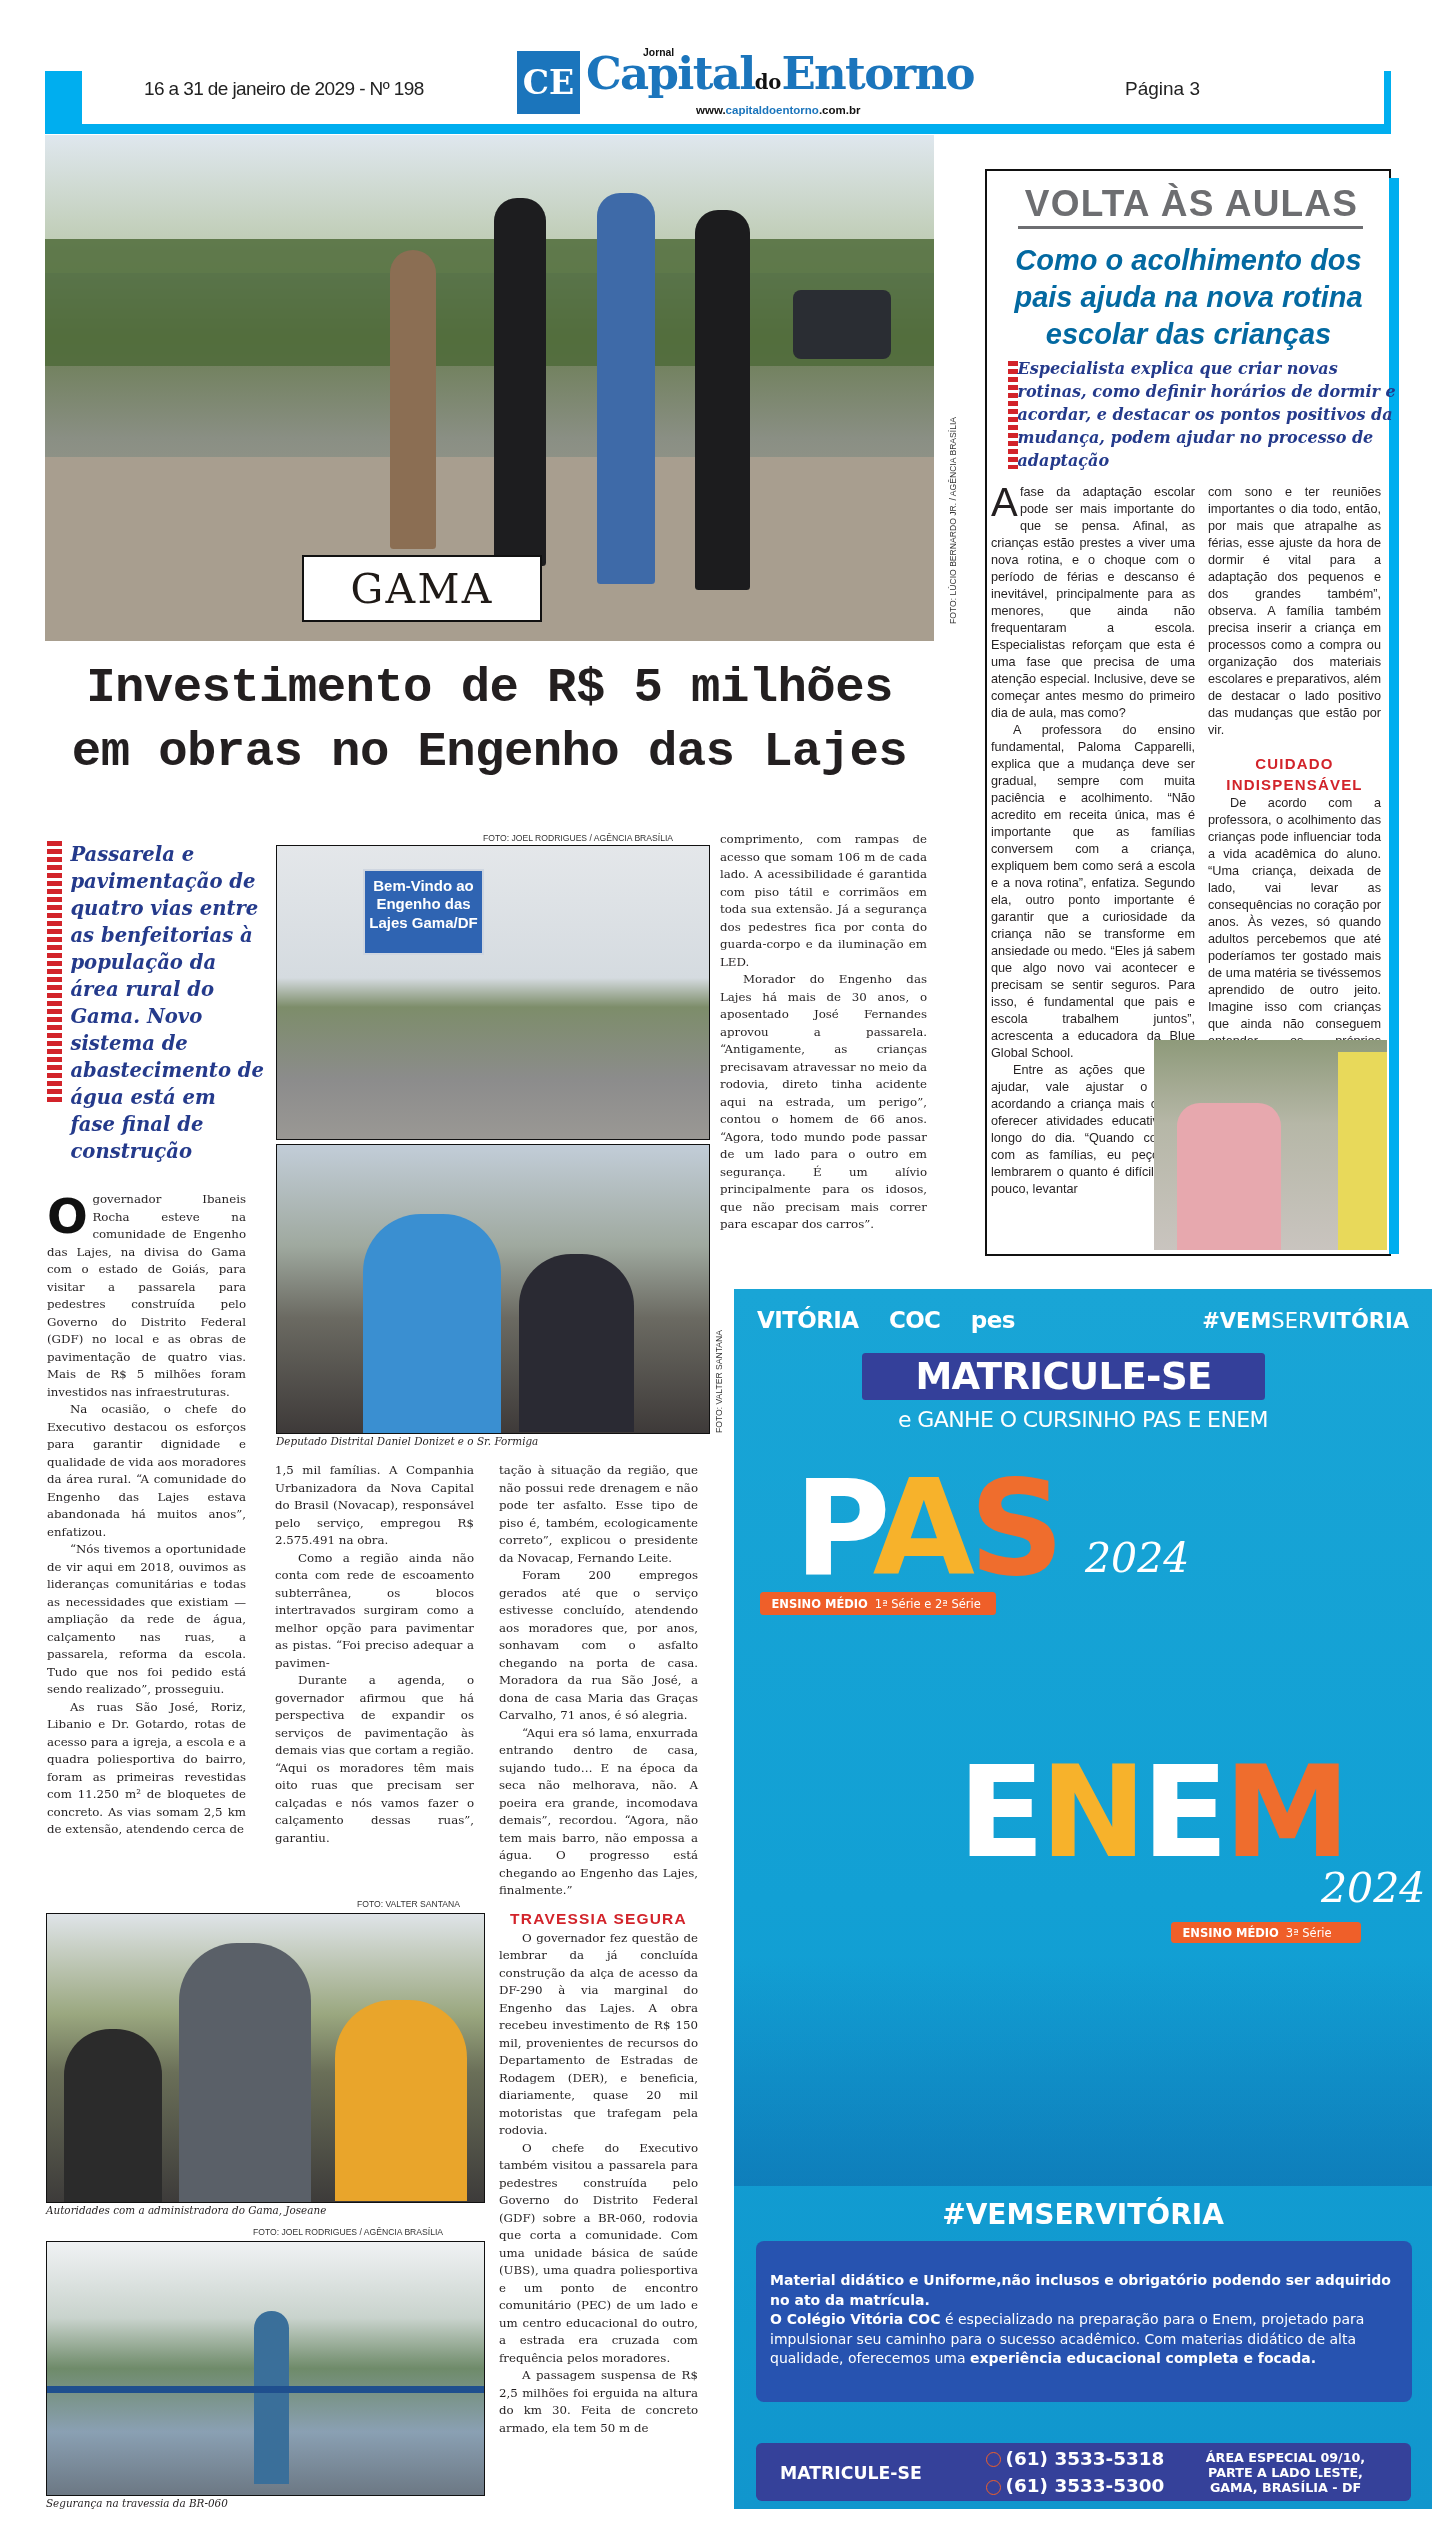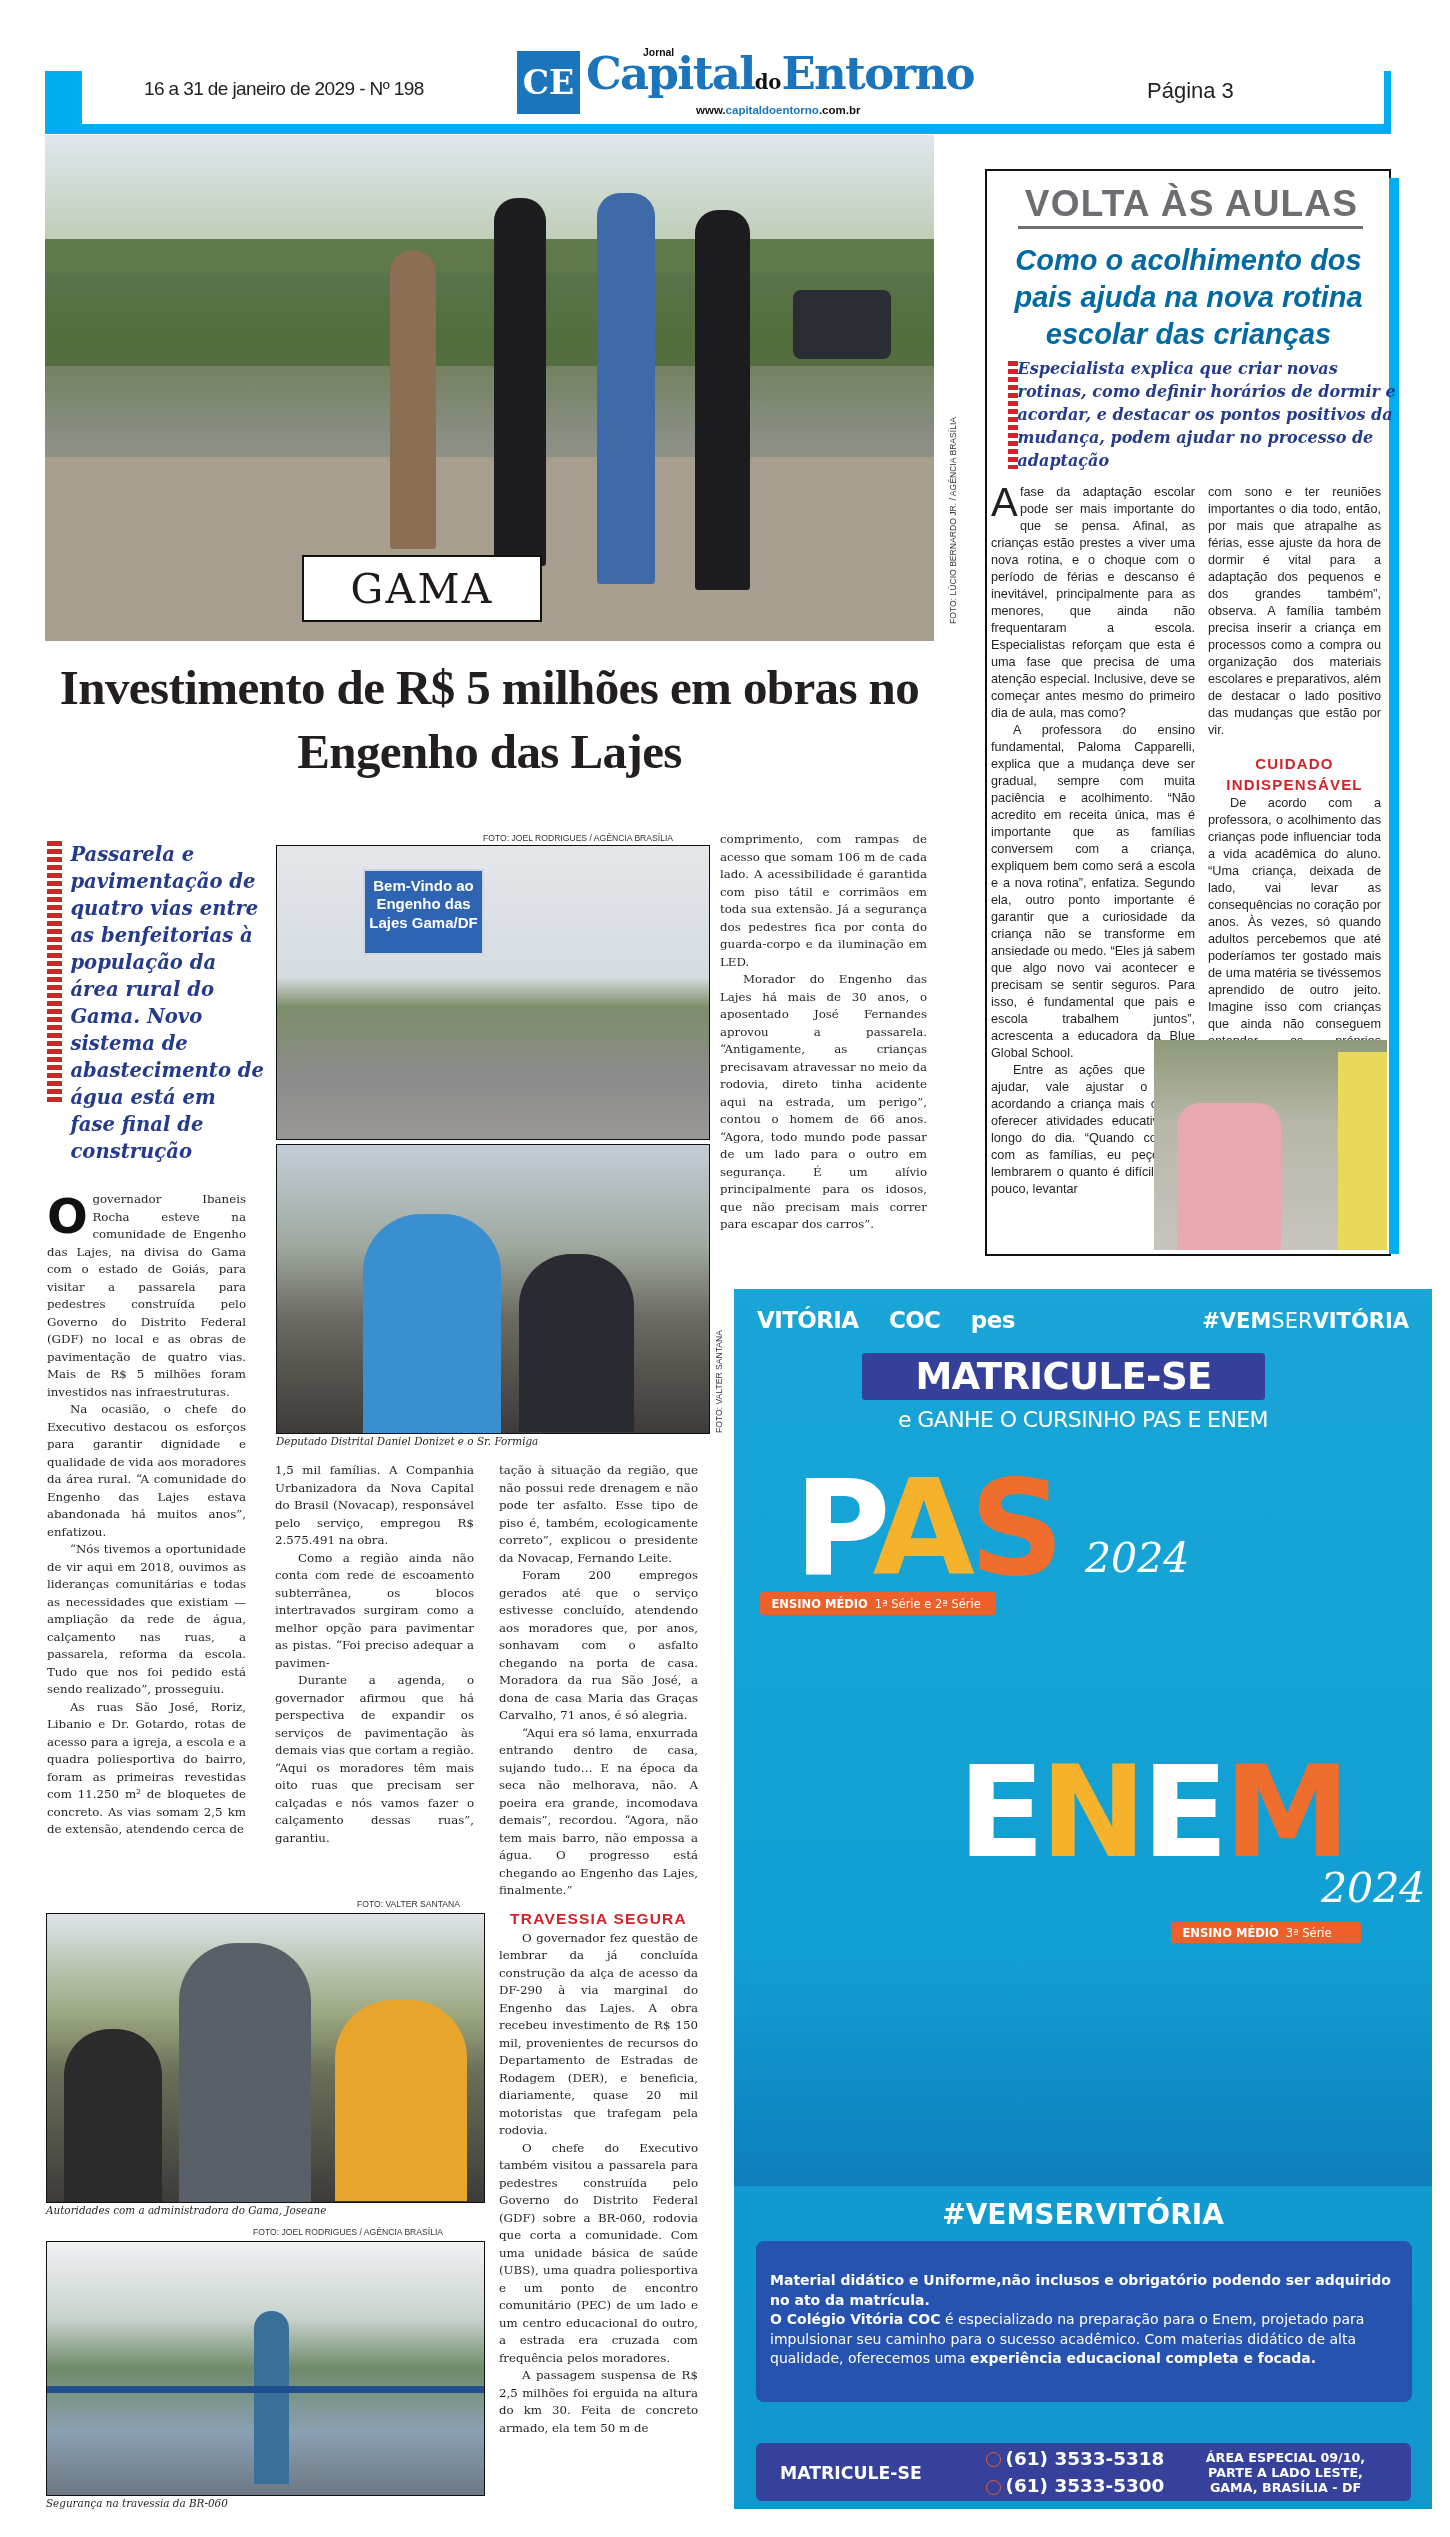--- a/index.html
+++ b/index.html
@@ -2,34 +2,34 @@
 <html style="font-size:9.2px"><head>
 <meta charset="utf-8">
 <style>
   html,body{margin:0;padding:0;background:#fff;}
   body{width:1450px;height:2538px;position:relative;overflow:hidden;font-family:"Liberation Serif",serif;color:#231f20;}
   .abs{position:absolute;}
   
   .hdr-band{left:45px;top:71px;width:1346px;height:63px;background:#00aeef;}
   .hdr-inner{left:82px;top:62px;width:1302px;height:62px;background:#fff;}
   .hdr-date{left:144px;top:78px;font-family:"Liberation Sans",sans-serif;font-size:19px;color:#222;letter-spacing:-0.6px;}
-  .hdr-page{left:1125px;top:78px;font-family:"Liberation Sans",sans-serif;font-size:22px;color:#222;margin-left:22px;}
+  .hdr-page{left:1125px;top:78px;font-family:"Liberation Sans",sans-serif;font-size:19px;color:#222;}
   .logo-ce{left:517px;top:51px;width:63px;height:63px;background:#1b75bc;color:#fff;font-family:"DejaVu Serif",serif;font-weight:bold;font-size:33px;display:flex;align-items:center;justify-content:center;}
   .logo-main{left:586px;top:47px;font-family:"DejaVu Serif",serif;font-weight:bold;font-size:45px;color:#1b75bc;letter-spacing:-1.7px;white-space:nowrap;}
   .logo-main .do{font-size:19.6px;color:#111;letter-spacing:0;}
   .logo-jornal{left:643px;top:47px;font-family:"Liberation Sans",sans-serif;font-weight:bold;font-size:10.4px;color:#111;}
   .logo-url{left:696px;top:104px;font-family:"Liberation Sans",sans-serif;font-weight:bold;font-size:11.5px;color:#111;}
   .logo-url .blue{color:#1b75bc;}
   
   .photo{background:#7a8a6a;overflow:hidden;}
   .photo-main{left:45px;top:135px;width:889px;height:506px;background:linear-gradient(180deg,#c9d6e3 0%,#a7b9c8 22%,#6a7d52 40%,#8a8f84 60%,#b3a99a 100%);}
   .gama-label{left:302px;top:555px;width:236px;height:63px;background:#fff;border:2.9px solid #111;font-family:"DejaVu Serif",serif;font-size:41px;color:#1f1a17;display:flex;align-items:center;justify-content:center;letter-spacing:2.3px;}
   .credit-v{font-family:"Liberation Sans",sans-serif;font-size:8.6px;color:#333;transform:rotate(-90deg);transform-origin:left top;white-space:nowrap;}
   .credit{font-family:"Liberation Sans",sans-serif;font-size:8.6px;color:#333;white-space:nowrap;}
-  .headline{left:45px;top:656px;width:889px;text-align:center;font-family:Liberation Serif, serif;font-weight:bold;font-size:49px;line-height:64px;color:#231f20;letter-spacing:-0.6px;}
+  .headline{left:45px;top:656px;width:889px;text-align:center;font-family:Liberation Mono, monospace;font-weight:bold;font-size:49px;line-height:64px;color:#231f20;letter-spacing:-0.6px;}
   .deck{left:46px;top:840px;width:201px;padding-left:18.4px;border-left:0;font-family:"DejaVu Serif",serif;font-style:italic;font-weight:bold;font-size:19.6px;line-height:27px;color:#243a8b;}
   .stripes{width:15px;background:repeating-linear-gradient(180deg,#d2232a 0 4.6px,#fff 4.6px 8px);}
   .col{font-family:"DejaVu Serif",serif;font-size:11.8px;line-height:17.5px;text-align:justify;color:#231f20;}
   .col p{margin:0;text-indent:23px;}
   .col p.noind{text-indent:0;}
   .dropcap{float:left;font-family:"DejaVu Sans",sans-serif;font-weight:bold;font-size:48px;line-height:46px;margin:2.3px 4.6px 0 0;color:#111;}
   .subhead{font-family:"Liberation Sans",sans-serif;font-weight:bold;color:#d2232a;letter-spacing:1.2px;text-align:center;}
   .caption{font-family:"DejaVu Serif",serif;font-style:italic;font-size:10.4px;color:#231f20;white-space:nowrap;}
   .pic-frame{border:1.7px solid #111;}
   

